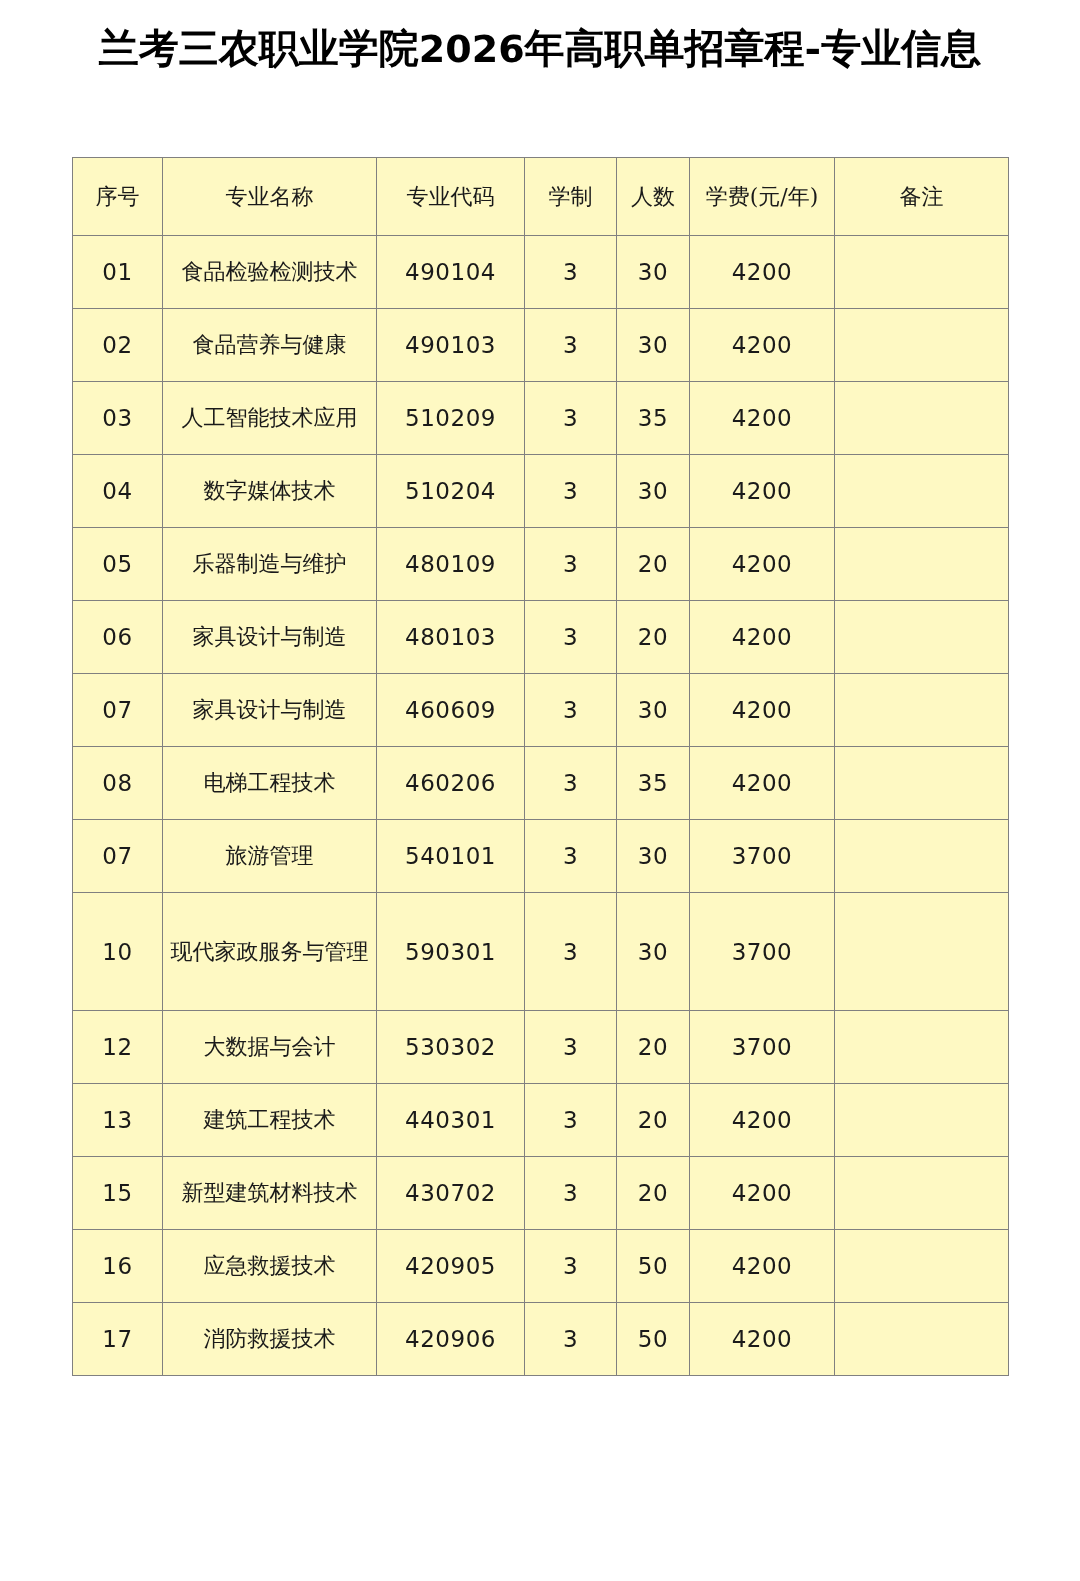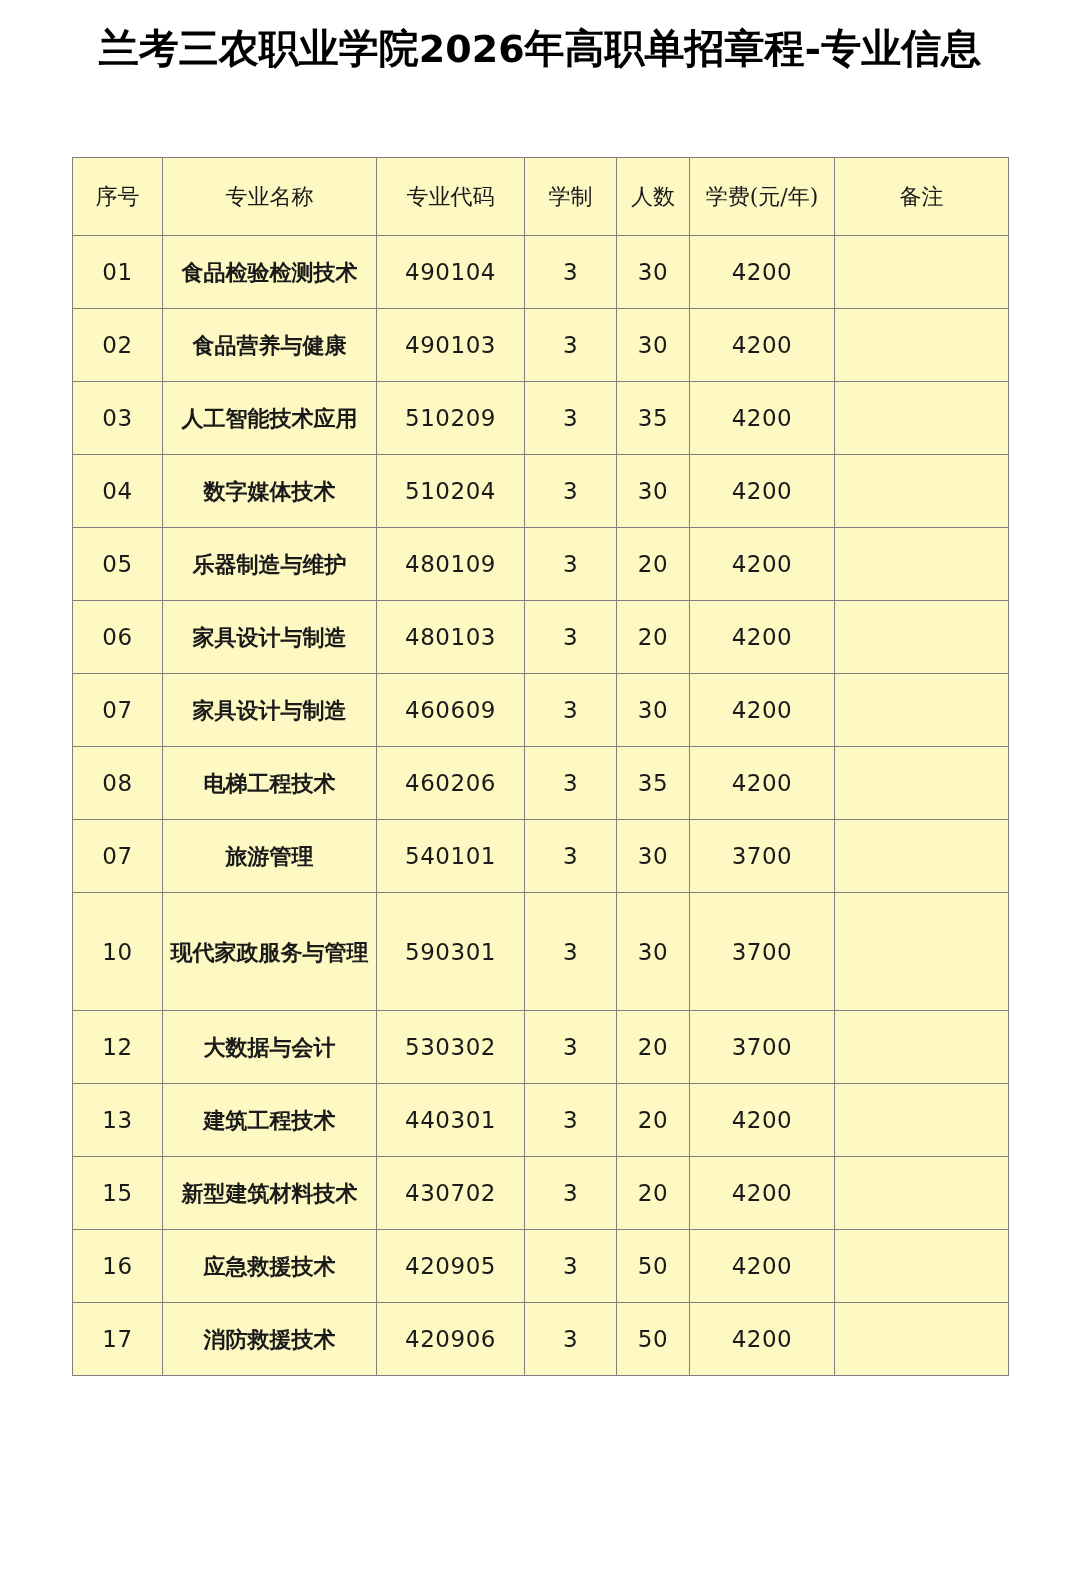--- a/index.html
+++ b/index.html
@@ -95,21 +95,20 @@
   td.num {
     font-family: "DejaVu Sans", "Liberation Sans", sans-serif;
     font-size: 23px;
     letter-spacing: 0.5px;
   }
   
   td.cjk {
     font-family: "DejaVu Serif", "Liberation Serif", serif;
     font-size: 22px;
     line-height: 40px;
-    font-weight: bold;
   }
   td.remark { }
 
   tbody tr.tall td { height: 118px; }
 </style>
 </head>
 <body>
 
 <div class="page">
 

